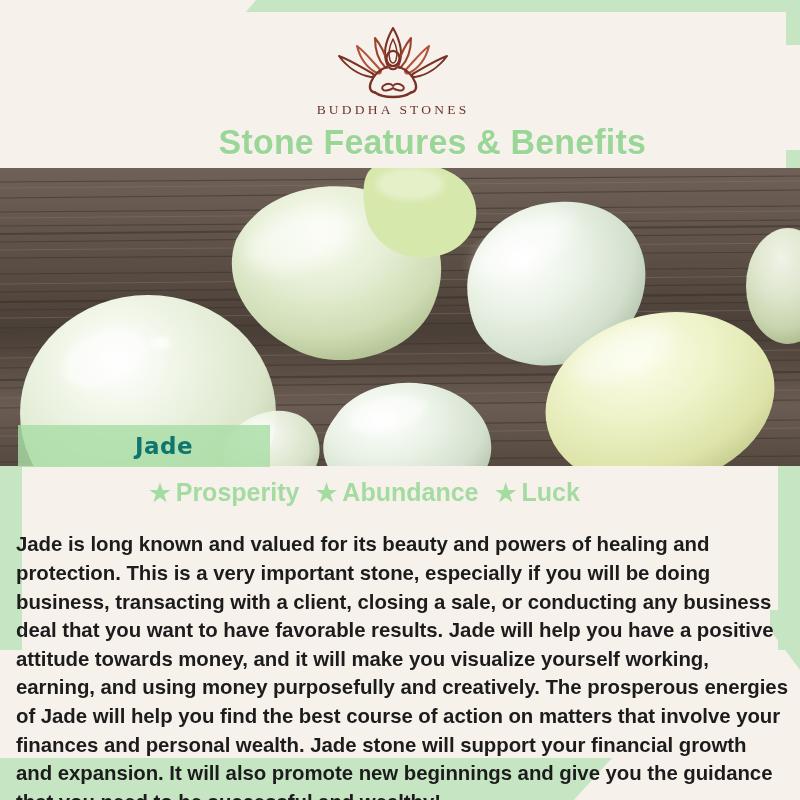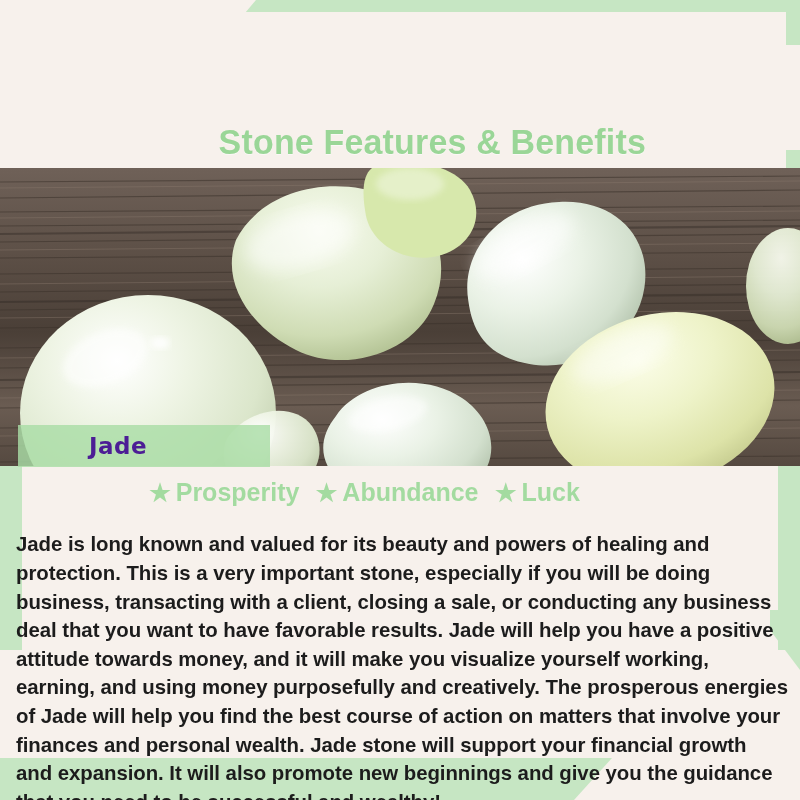--- a/index.html
+++ b/index.html
@@ -58,23 +58,23 @@
   }
   .photo svg{display:block;width:800px;height:298px;}
 
   
   .jade-banner{
     position:absolute;left:18px;top:425px;width:252px;height:42px;
     background:rgba(169,221,166,.82);
     display:flex;align-items:center;
   }
   .jade-banner .jade-text{
-    color:#4c1d95;font-size:23px;font-weight:bold;
+    color:#0f766e;font-size:23px;font-weight:bold;
     font-family:"DejaVu Sans",sans-serif;letter-spacing:.5px;
-    margin-left:71px;
+    margin-left:117px;
   }
 
   
   .benefits{
     position:absolute;top:478px;left:0;width:729px;
     text-align:center;white-space:nowrap;
   }
   .benefit{
     display:inline-block;
     font-family:"Liberation Sans Narrow","Liberation Sans",sans-serif;
@@ -98,20 +98,52 @@
 <div id="page">
 
   <div class="band band-top"></div>
   <div class="band band-left"></div>
   <div class="band band-right"></div>
   <div class="band-right-lower"></div>
   <div class="band band-bottom"></div>
 
   <div class="card-top"></div>
 
+  <div class="logo-wrap">
+    <svg class="logo-mark" viewBox="0 0 152 78">
+      <g fill="none" stroke="#7a3226" stroke-width="2.1" stroke-linecap="round" stroke-linejoin="round">
+
+        <path d="M76 6 C68 20 66 32 70 42 C73 49 79 49 82 42 C86 32 84 20 76 6 Z"></path>
+
+        <path d="M76 17 C72 25 71 32 73 38 C74.5 42 77.5 42 79 38 C81 32 80 25 76 17 Z" stroke-width="1.5"></path>
+
+        <path d="M58 16 C58 28 61 38 68 45 C70 47 72 45 71 42 C68 32 64 23 58 16 Z" stroke="#9c4330"></path>
+
+        <path d="M94 16 C94 28 91 38 84 45 C82 47 80 45 81 42 C84 32 88 23 94 16 Z" stroke="#9c4330"></path>
+
+        <path d="M40 24 C43 36 50 46 60 51 C63 52.5 65 50 63 47.5 C55 39 48 30 40 24 Z" stroke="#b2543c"></path>
+
+        <path d="M112 24 C109 36 102 46 92 51 C89 52.5 87 50 89 47.5 C97 39 104 30 112 24 Z" stroke="#b2543c"></path>
+
+        <path d="M22 34 C30 45 42 53 54 55 C57 55.5 58 53 55.5 51.5 C44 45 33 38 22 34 Z" stroke="#7a3226"></path>
+
+        <path d="M130 34 C122 45 110 53 98 55 C95 55.5 94 53 96.5 51.5 C108 45 119 38 130 34 Z" stroke="#7a3226"></path>
+
+        <ellipse cx="76" cy="36.5" rx="6.6" ry="7.6" stroke-width="2.3"></ellipse>
+
+        <path d="M69.5 45 C63 47.5 57 53 54 60 C51.5 66 53.5 70 58 70.5" stroke-width="2.3"></path>
+        <path d="M82.5 45 C89 47.5 95 53 98 60 C100.5 66 98.5 70 94 70.5" stroke-width="2.3"></path>
+
+        <path d="M58 70.5 C62 73.5 69 75 76 75 C83 75 90 73.5 94 70.5" stroke-width="2.3"></path>
+
+        <path d="M66 64 C70 61 74 61 76 64 C78 61 82 61 86 64 C88 66.5 86 69 82.5 68.5 C79 68 77 67 76 66 C75 67 73 68 69.5 68.5 C66 69 64 66.5 66 64 Z" stroke-width="1.9"></path>
+      </g>
+    </svg>
+    <div class="logo-word">BUDDHA STONES</div>
+  </div>
 
   <div class="title-row">
     <span class="title">Stone Features &amp; Benefits</span>
   </div>
 
   <div class="photo">
     <svg viewBox="0 0 800 298" preserveAspectRatio="none">
       <defs>
         <linearGradient id="wood" x1="0" y1="0" x2="0" y2="1">
           <stop offset="0" stop-color="#6f6158"></stop>

